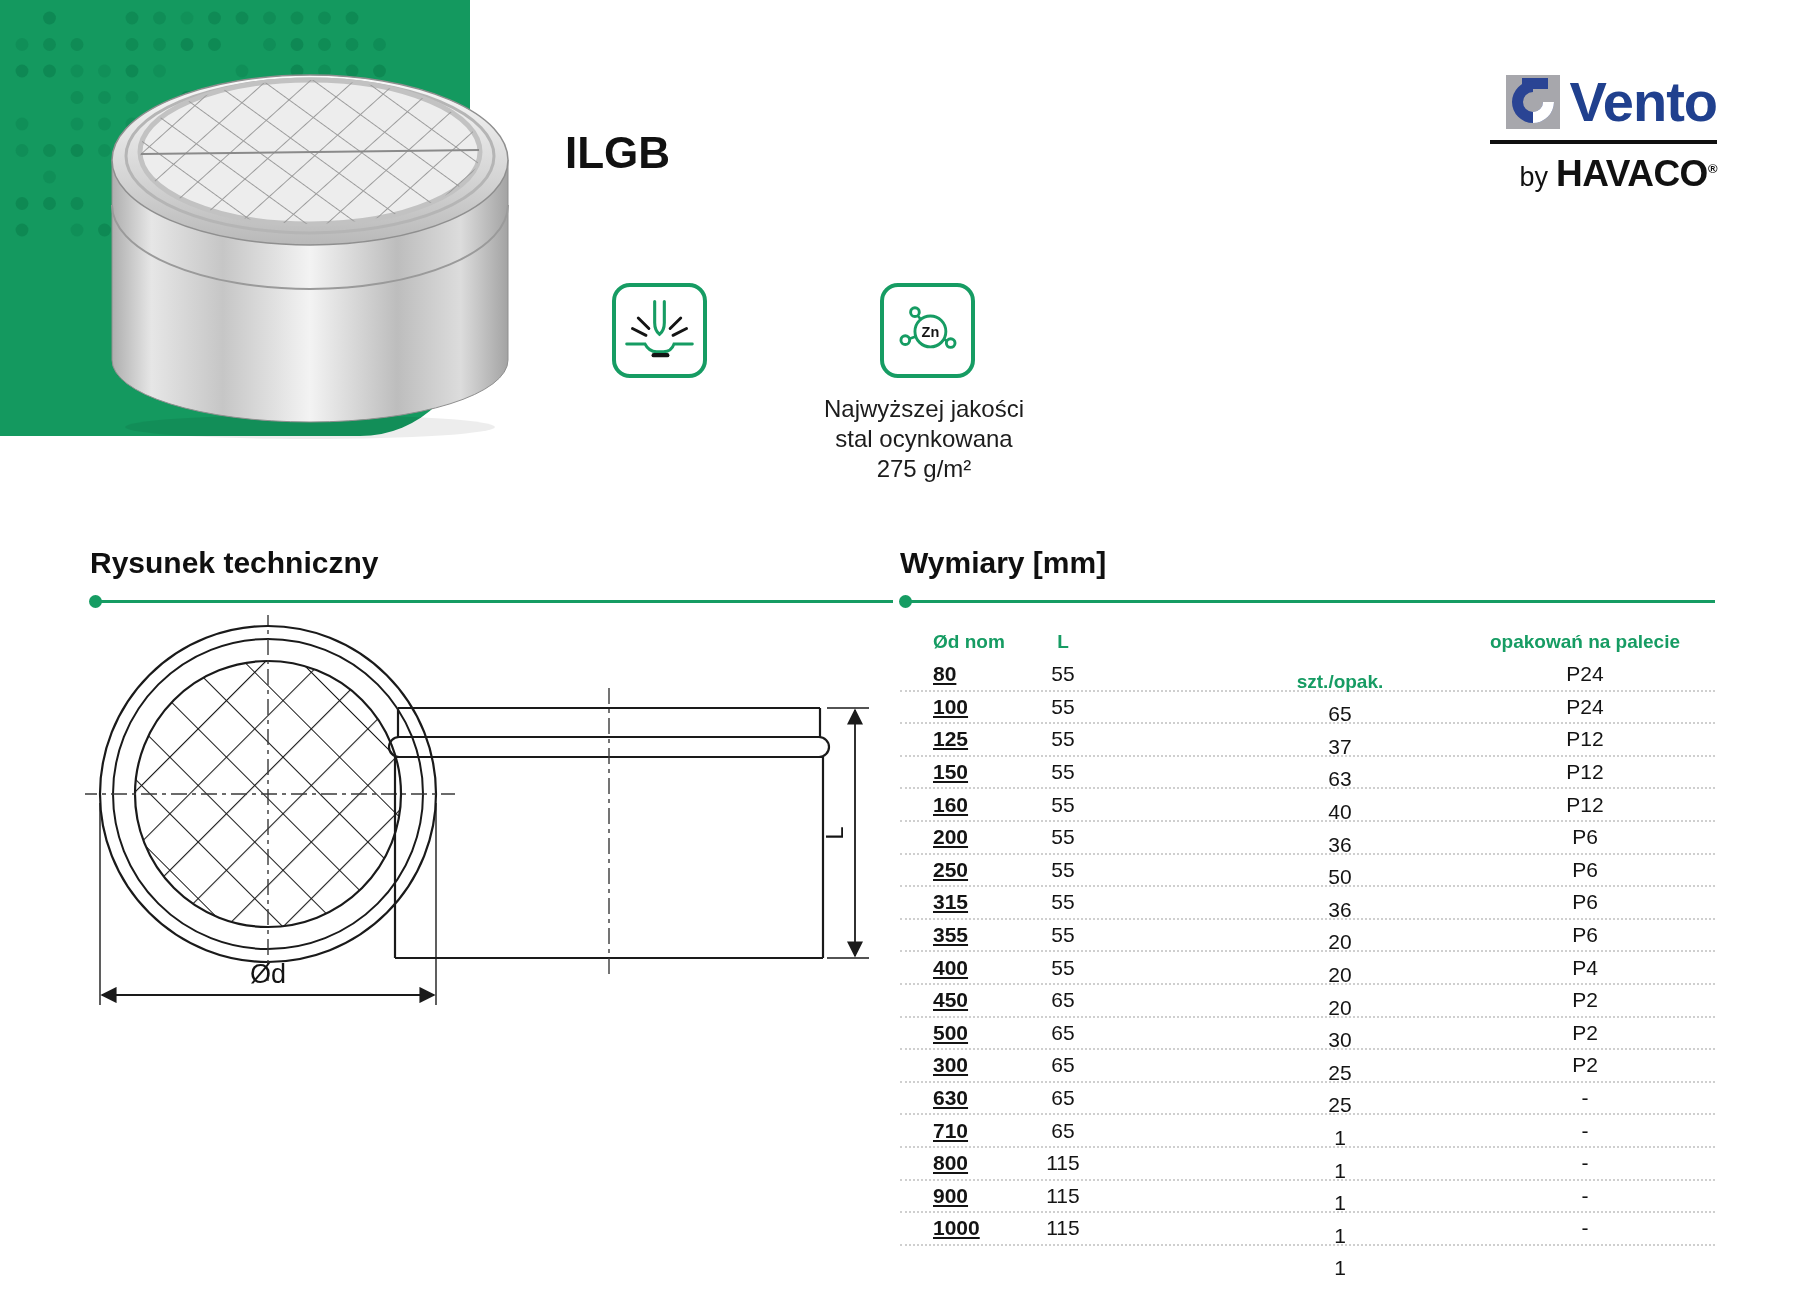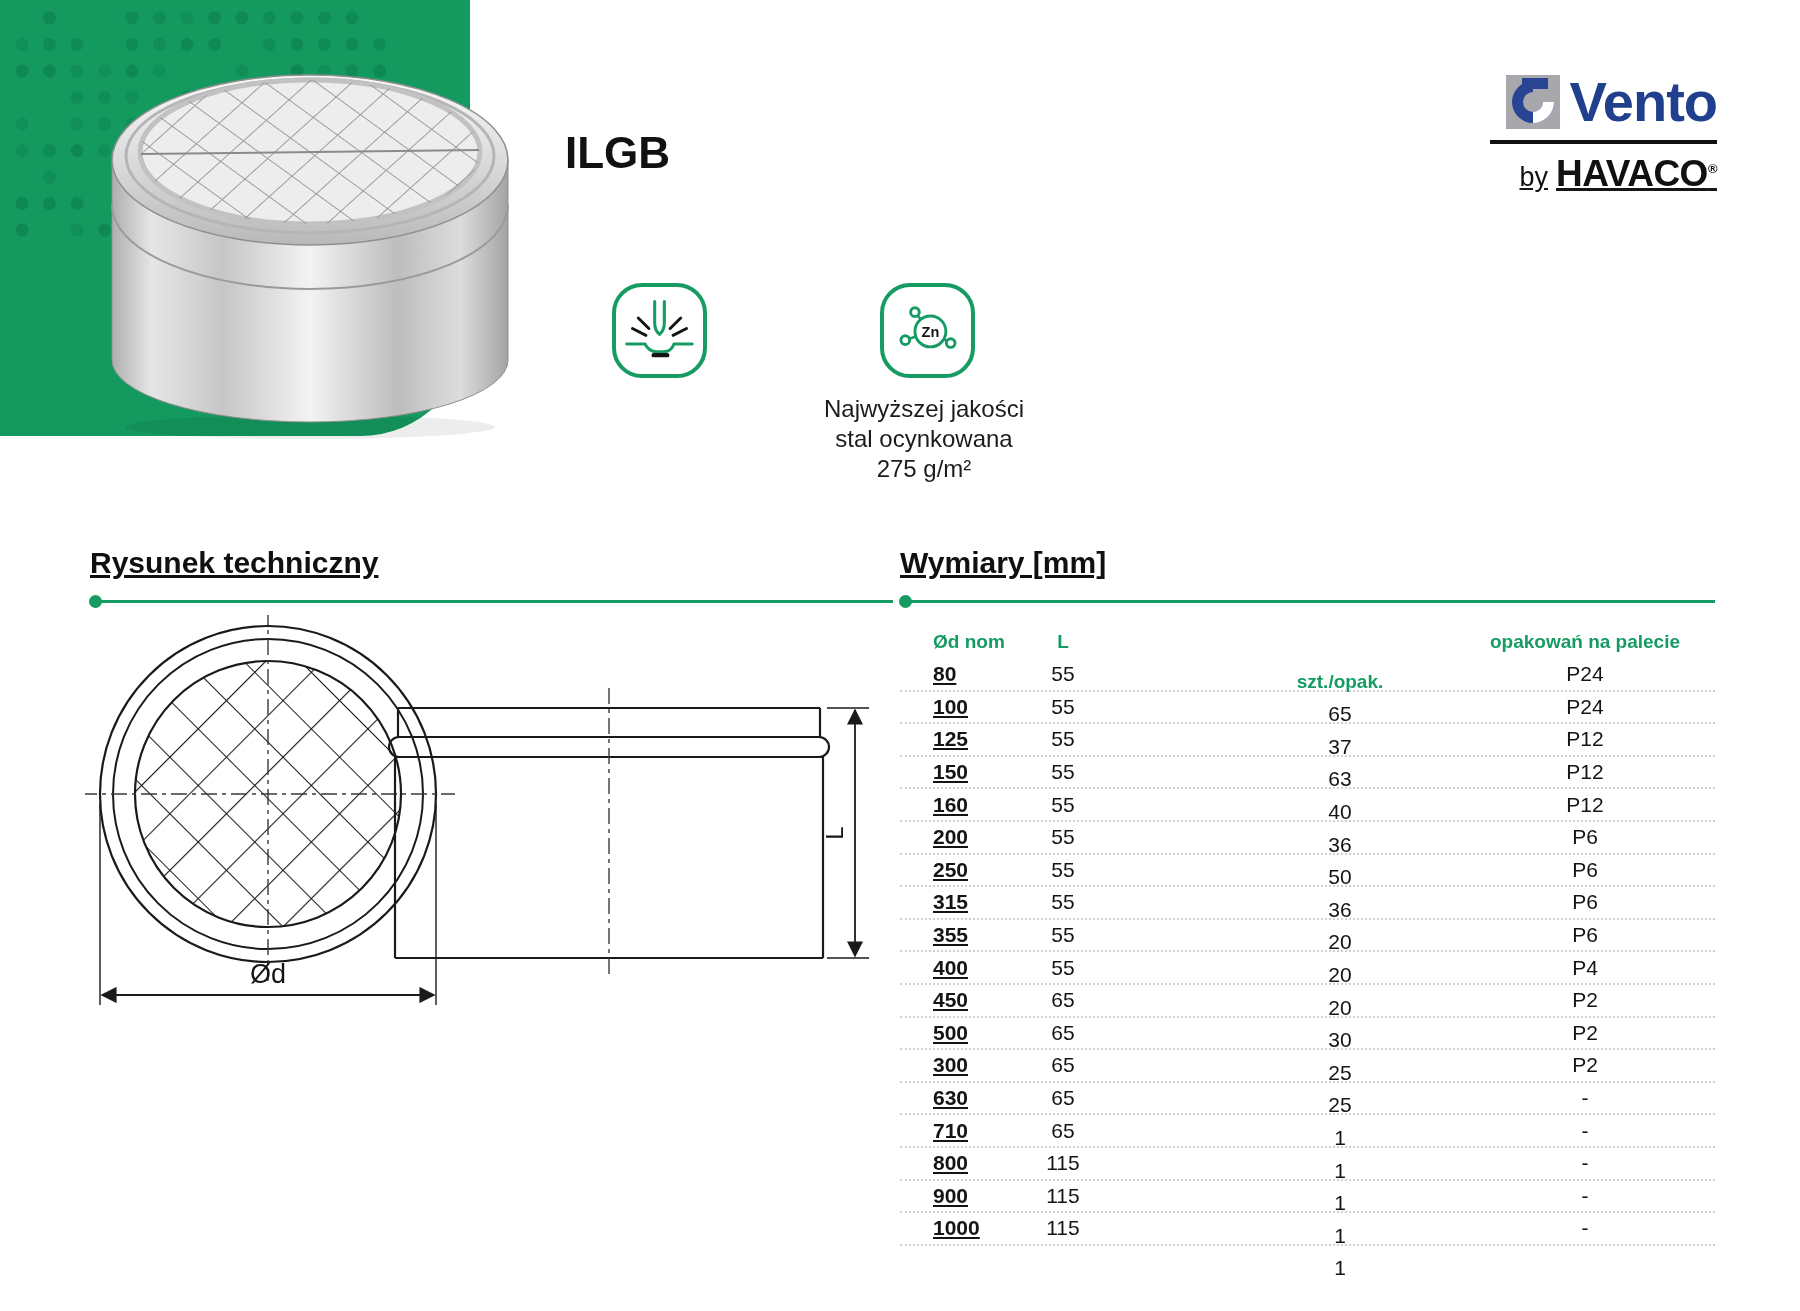--- a/index.html
+++ b/index.html
@@ -18,35 +18,35 @@
   
   .title{position:absolute;left:565px;top:72px;font-size:37px;font-weight:400;
          color:#111;letter-spacing:.5px;}
   .model{position:absolute;left:565px;top:128px;font-size:44px;font-weight:800;color:#111;}
 
   
   .brand{position:absolute;left:1440px;top:74px;width:277px;}
   .brand-row{display:flex;justify-content:flex-end;align-items:center;gap:9px;}
   .brand-name{font-size:56px;font-weight:800;color:var(--navy);letter-spacing:-1px;line-height:56px;}
   .brand-rule{height:4px;background:#101010;width:227px;margin:10px 0 0 auto;}
-  .brand-by{display:flex;justify-content:flex-end;align-items:baseline;gap:8px;margin-top:9px;text-decoration:underline;}
+  .brand-by{display:flex;justify-content:flex-end;align-items:baseline;gap:8px;margin-top:9px;}
   .by-word{font-size:27px;font-weight:400;color:#111;}
   .company{font-size:37px;font-weight:800;color:#111;letter-spacing:-.5px;}
   .reg{font-size:13px;font-weight:700;vertical-align:super;color:#111;}
 
   
   .feature-box{position:absolute;top:283px;width:95px;height:95px;box-sizing:border-box;
-               border:4px solid var(--green);border-radius:30px;display:flex;
+               border:4px solid var(--green);border-radius:18px;display:flex;
                align-items:center;justify-content:center;background:#fff;}
   .fb1{left:612px;} .fb2{left:880px;}
   .feature-text{position:absolute;top:394px;text-align:center;font-size:24px;line-height:30px;color:#1c1c1c;}
   .ft1{left:530px;width:260px;} .ft2{left:789px;width:270px;}
 
   
-  .sec-title{position:absolute;top:546px;font-size:30px;font-weight:800;color:#101010;text-decoration:underline;}
+  .sec-title{position:absolute;top:546px;font-size:30px;font-weight:800;color:#101010;}
   .st-left{left:90px;} .st-right{left:900px;}
   .rule{position:absolute;top:600px;height:3px;background:var(--green);}
   .rule::before{content:"";position:absolute;left:-1px;top:-5px;width:13px;height:13px;
                 border-radius:50%;background:var(--green);}
   .rule-left{left:90px;width:803px;} .rule-right{left:900px;width:815px;}
 
   
   .drawing{position:absolute;left:85px;top:615px;}
 
   

